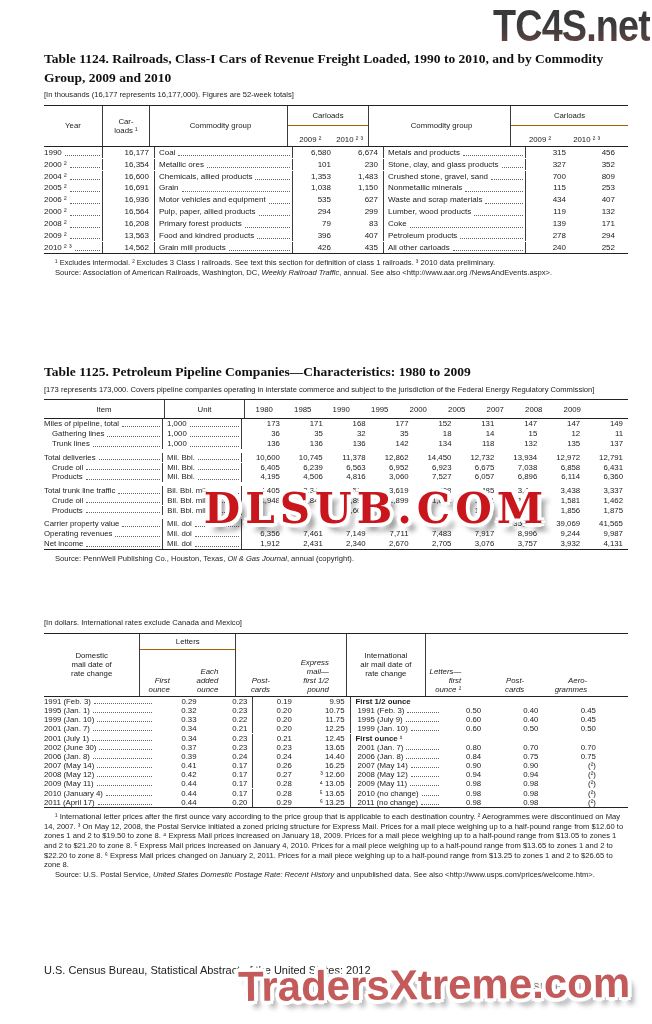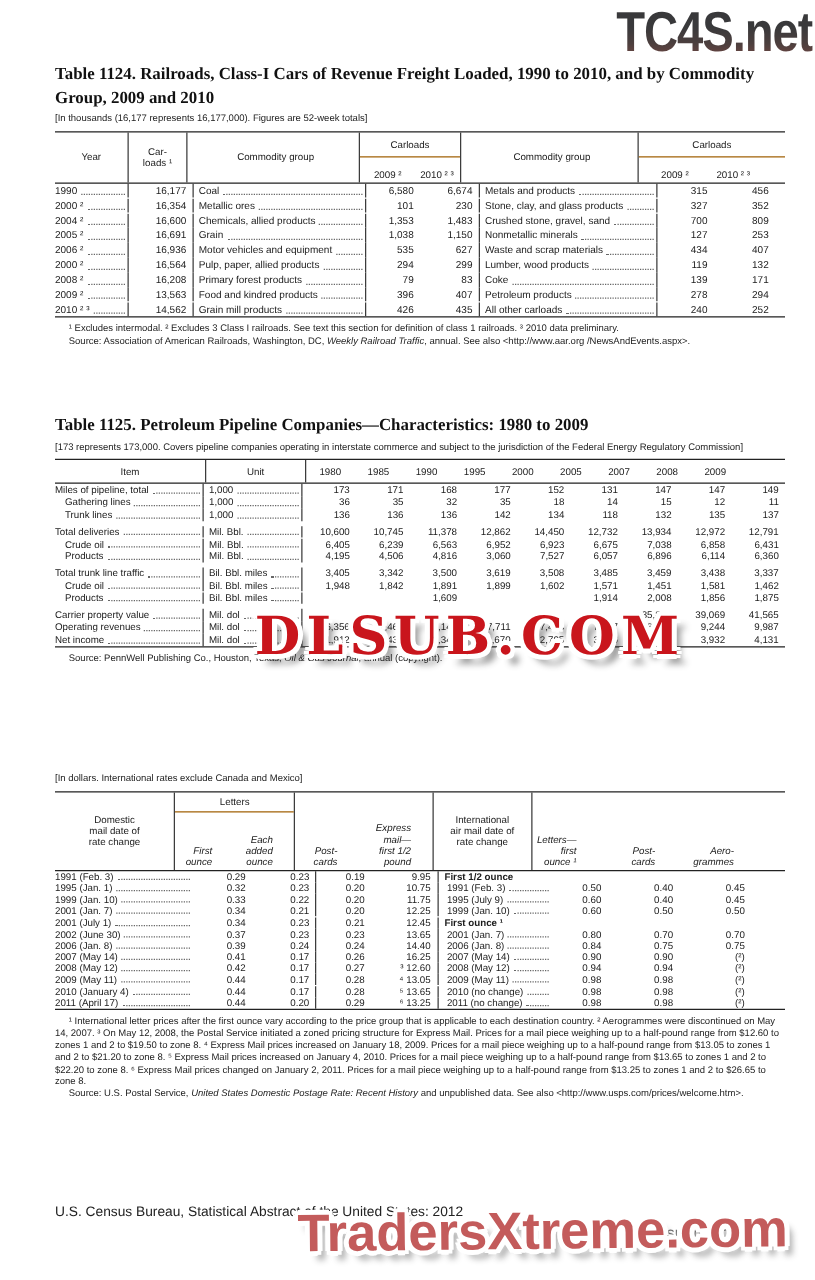--- a/index.html
+++ b/index.html
@@ -160,21 +160,21 @@
             <div class="k-v4 num">809</div>
             <div class="k-fill"></div>
           </div>
           <div class="t-row k-row">
             <div class="k-year lead vr">2005 ²</div>
             <div class="k-cl num vr">16,691</div>
             <div class="k-cg1 lead vr">Grain</div>
             <div class="k-v1 num">1,038</div>
             <div class="k-v2 num vr">1,150</div>
             <div class="k-cg2 lead vr">Nonmetallic minerals</div>
-            <div class="k-v3 num">127</div>
+            <div class="k-v3 num">115</div>
             <div class="k-v4 num">253</div>
             <div class="k-fill"></div>
           </div>
           <div class="t-row k-row">
             <div class="k-year lead vr">2006 ²</div>
             <div class="k-cl num vr">16,936</div>
             <div class="k-cg1 lead vr">Motor vehicles and equipment</div>
             <div class="k-v1 num">535</div>
             <div class="k-v2 num vr">627</div>
             <div class="k-cg2 lead vr">Waste and scrap materials</div>
@@ -227,21 +227,21 @@
             <div class="k-fill"></div>
           </div>
         </div>
     </div>
     <div class="fn">
       <p id="t1124-fn"><span>¹ Excludes intermodal. ² Excludes 3 Class I railroads. See text this section for definition of class 1 railroads. ³ 2010 data preliminary.</span></p>
       <p id="t1124-src"><span>Source: Association of American Railroads, Washington, DC, </span><i>Weekly Railroad Traffic</i><span>, annual. See also &lt;http://www.aar.org /NewsAndEvents.aspx&gt;.</span></p>
     </div>
   </div>
 
-  <div class="sec" style="top:331px;">
+  <div class="sec" style="top:363px;">
     <div class="ttl">Table 1125. Petroleum Pipeline Companies—Characteristics: 1980 to 2009</div>
     <div class="note" style="width:560px;">[173 represents 173,000. Covers pipeline companies operating in interstate commerce and subject to the jurisdiction of the Federal Energy Regulatory Commission]</div>
     <div class="tbl">
       <div class="thead c-head">
         <div class="hc c-item vr">Item</div>
         <div class="hc c-unit vr" style="padding-left:0;">Unit</div>
         <div class="hc c-yr">1980</div>
         <div class="hc c-yr">1985</div>
         <div class="hc c-yr">1990</div>
         <div class="hc c-yr">1995</div>

